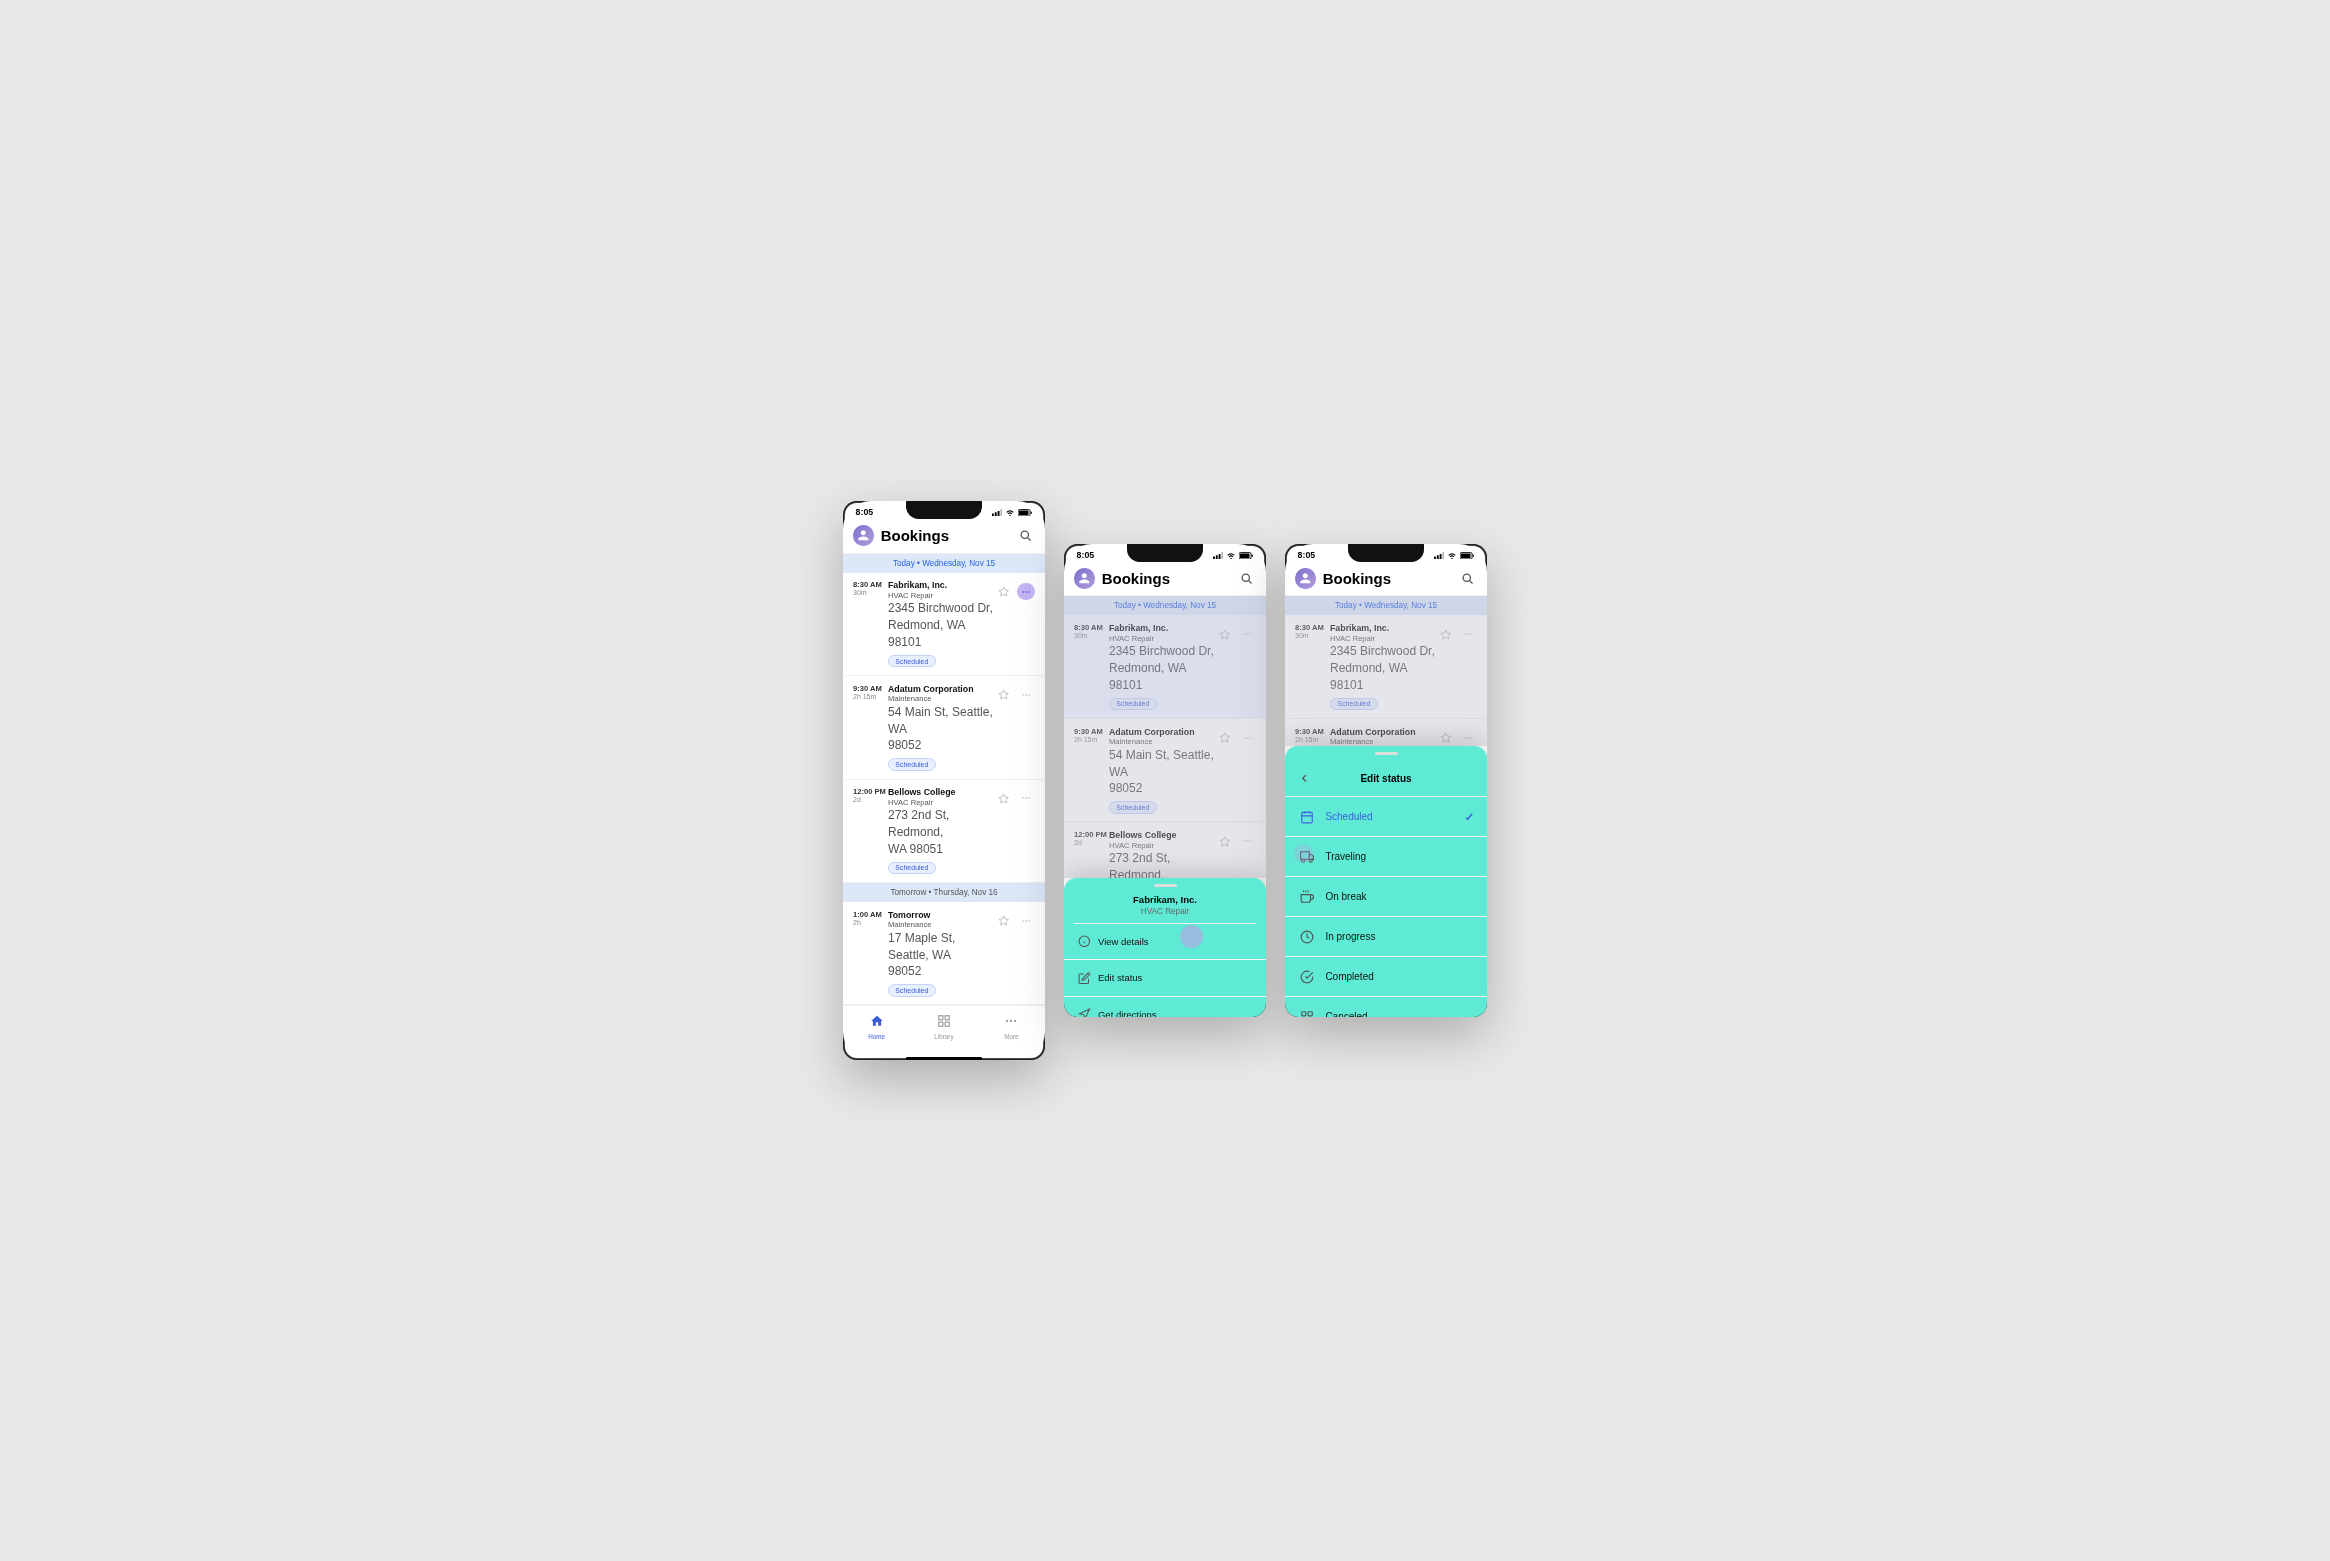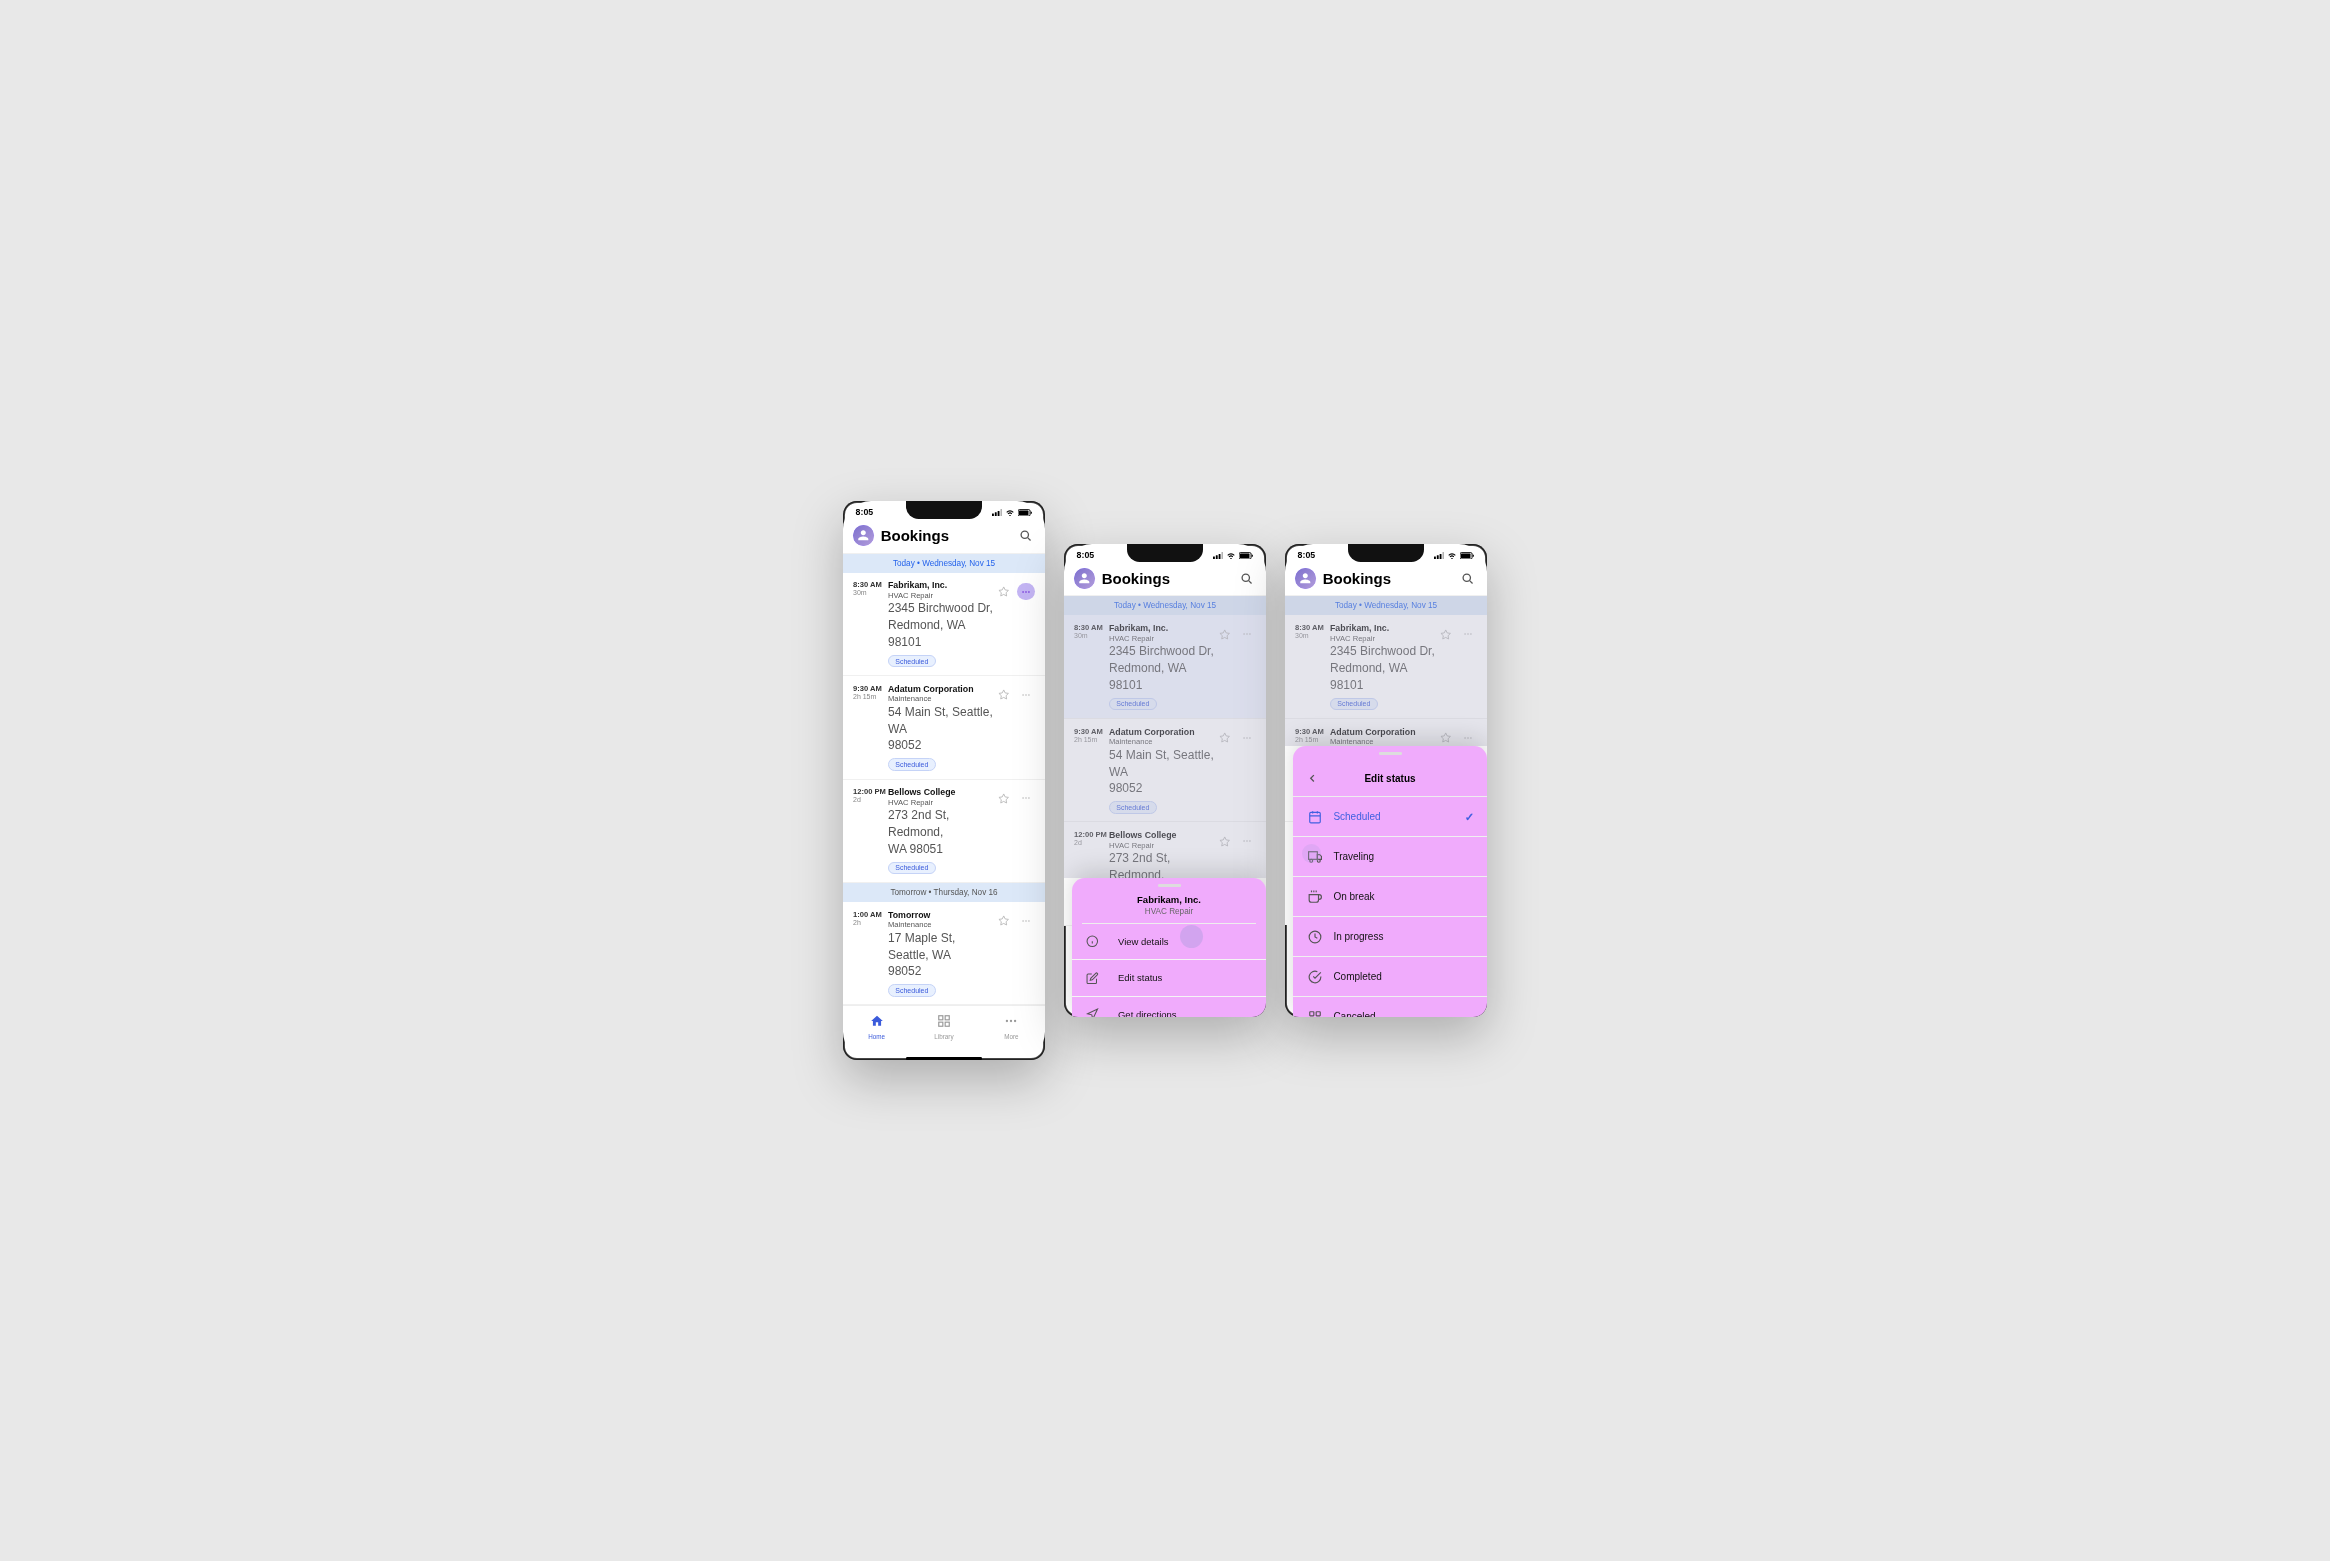--- a/index.html
+++ b/index.html
@@ -266,23 +266,23 @@
       height: 2.5px;
       background: #000;
       border-radius: 1.3px;
       margin: 2.5px auto 0;
     }
 
     
     .bottom-sheet {
       position: absolute;
       bottom: 0;
-      left: 8px;
+      left: 0;
       right: 0;
-      background: #f0abfc;
+      background: #5eead4;
       border-radius: 12.6px 12.6px 0 0;
       box-shadow: 0 -6.3px 25px rgba(0,0,0,0.15);
       z-index: 10;
     }
 
     .sheet-handle {
       width: 23px;
       height: 2.5px;
       background: #ddd;
       border-radius: 1.3px;
@@ -307,21 +307,21 @@
     .sheet-divider {
       height: 0.6px;
       background: #eee;
       margin: 0 10px;
     }
 
     .sheet-item {
       display: flex;
       align-items: center;
       padding: 9.5px 12.6px;
-      gap: 17px;
+      gap: 5px;
       cursor: pointer;
       border-bottom: 0.6px solid #f5f5f5;
     }
 
     .sheet-item-icon {
       width: 16.4px;
       height: 16.4px;
       display: flex;
       align-items: center;
       justify-content: center;

